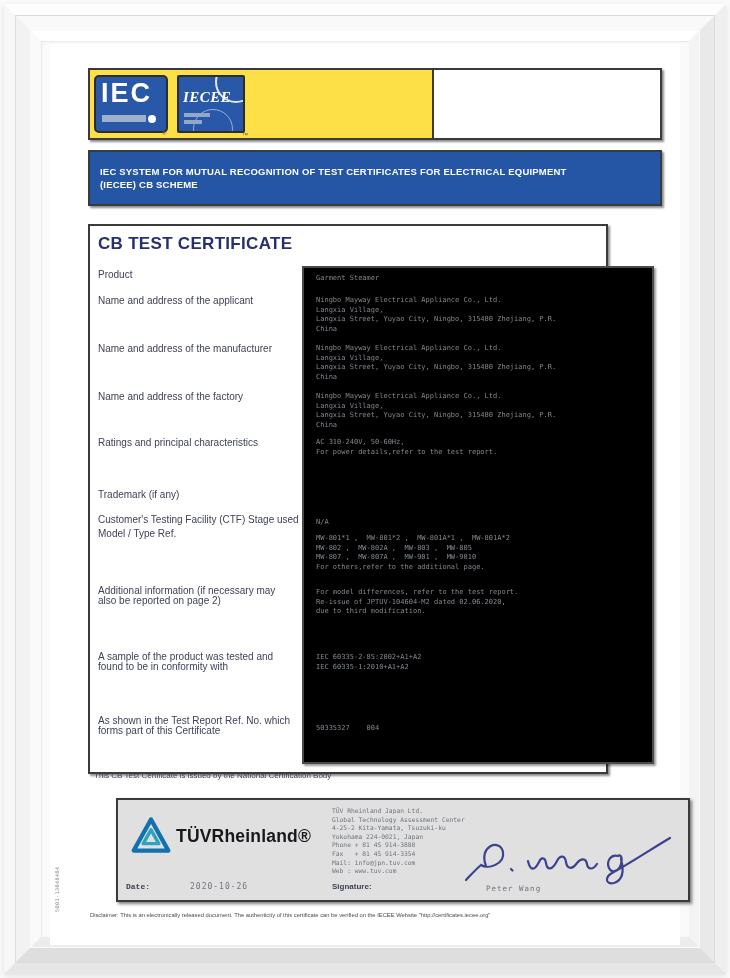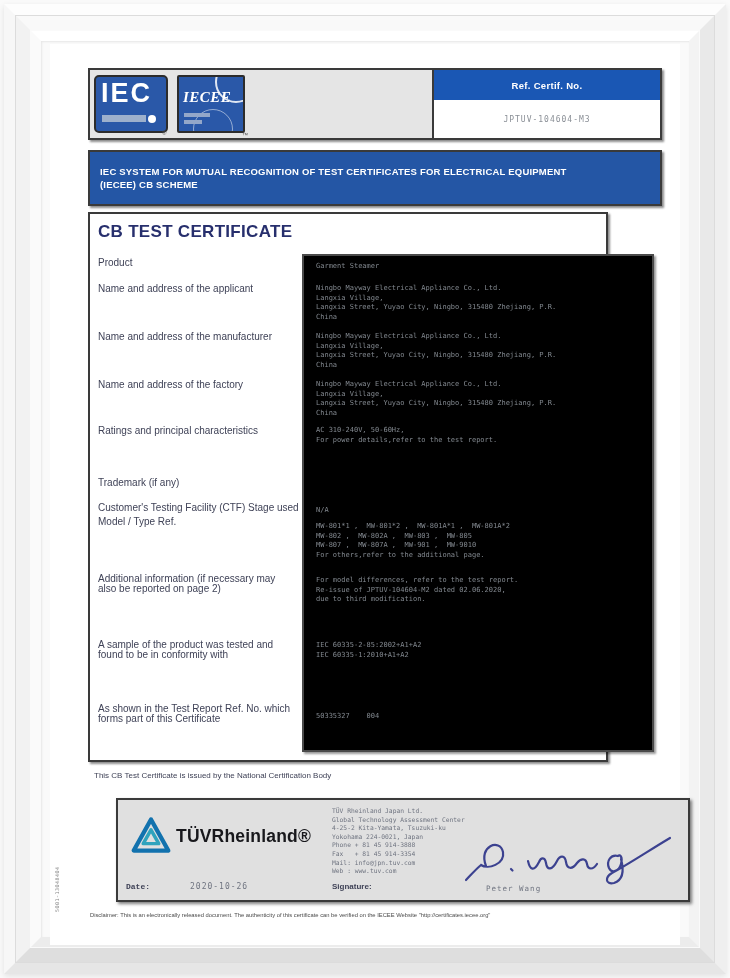--- a/index.html
+++ b/index.html
@@ -10,21 +10,21 @@
   .frame-a { position:absolute; inset:4px; border:12px solid; border-color:#fdfdfd #efefef #e6e6e6 #f7f7f7; background:transparent; box-shadow:0 2px 6px rgba(0,0,0,.10); }
   .frame-b { position:absolute; inset:16px; border:14px solid; border-color:#f9f9f9 #e9e9e9 #dedede #f2f2f2; outline:1px solid #dcdcdc; }
   .frame-c { position:absolute; inset:31px; border:10px solid; border-color:#ffffff #f3f3f3 #ececec #fafafa; box-shadow:inset 1px 1px 2px rgba(0,0,0,.08); }
 
   .page { position:absolute; left:50px; top:44px; width:630px; height:901px; background:#ffffff; }
 
   .box { border:2px solid #3a3a3a; box-shadow:1.5px 1.5px 2px rgba(0,0,0,.45); background:#fff; }
 
   
   .header-table { position:absolute; left:38px; top:24px; width:574px; height:72px; display:flex; }
-  .header-left { width:344px; border-right:2px solid #3a3a3a; display:flex; align-items:center; padding:4px 0 4px 4px; position:relative; background:#e5e5e5; }
+  .header-left { width:344px; border-right:2px solid #3a3a3a; display:flex; align-items:center; padding:4px 0 4px 4px; position:relative; background:#fde047; }
   .header-right { flex:1; display:flex; flex-direction:column; background:#fff; }
   .ref-bar { height:30px; background:#1a57b4; color:#fff; font-size:9.5px; font-weight:bold; display:flex; align-items:center; justify-content:center; letter-spacing:.3px; }
   .ref-num { flex:1; display:flex; align-items:center; justify-content:center; font-family:"DejaVu Sans Mono", monospace; font-size:8px; color:#8a8f96; letter-spacing:1px; }
 
   .logo-iec { width:74px; height:58px; background:#2a58a8; border:2px solid #2c2c2c; border-radius:5px; position:relative; color:#fff; overflow:hidden; }
   .logo-iec .txt { position:absolute; left:5px; top:1px; font-size:27px; font-weight:bold; letter-spacing:2px; font-family:"Liberation Sans", sans-serif; }
   .logo-iec .bar { position:absolute; left:6px; bottom:9px; width:44px; height:7px; background:#9db0cc; }
   .logo-iec .dot { position:absolute; left:52px; bottom:8px; width:8px; height:8px; background:#fff; border-radius:50%; }
   .logo-iecee { width:68px; height:58px; background:#2a58a8; border:2px solid #2c2c2c; border-radius:2px; margin-left:9px; position:relative; color:#fff; overflow:hidden; }
   .logo-iecee .txt { position:absolute; left:4px; top:12px; font-size:15px; font-weight:bold; font-style:italic; letter-spacing:.5px; font-family:"Liberation Serif", serif; }
@@ -33,21 +33,21 @@
   .logo-iecee .stripe1,.logo-iecee .stripe2 { position:absolute; left:5px; height:4px; background:#93a7c9; }
   .logo-iecee .stripe1 { bottom:14px; width:26px; }
   .logo-iecee .stripe2 { bottom:7px; width:18px; }
   .mark { position:absolute; font-size:6px; color:#555; }
 
   
   .banner { position:absolute; left:38px; top:106px; width:574px; height:56px; background:#2456a5; color:#fff; padding:13px 10px 18px 10px; }
   .banner div { font-size:9.5px; font-weight:bold; letter-spacing:.2px; line-height:13px; }
 
   
-  .main-box { position:absolute; left:38px; top:168px; width:520px; height:550px; }
+  .main-box { position:absolute; left:38px; top:180px; width:520px; height:550px; }
   .cert-title { position:absolute; left:8px; top:8px; font-size:17px; font-weight:bold; color:#272f6d; letter-spacing:.3px; }
   .flabel { position:absolute; left:8px; width:202px; font-size:10px; color:#3f4257; white-space:pre; line-height:10px; }
   .gray-box { position:absolute; left:212px; top:40px; width:352px; height:498px; background:#000000; border:2px solid #4a4a4a; box-shadow:1.5px 1.5px 2px rgba(0,0,0,.4); }
   .fvalue { position:absolute; left:12px; font-family:"DejaVu Sans Mono", monospace; font-size:7px; color:#82888f; white-space:pre; line-height:9.6px; }
 
   .issued-line { position:absolute; left:44px; top:727px; font-size:8px; color:#3f4257; }
 
   
   .footer-box { position:absolute; left:38px; top:754px; width:574px; height:104px; background:#e0e0e0; border:2px solid #3a3a3a; box-shadow:2px 2px 3px rgba(0,0,0,.5);margin-left:28px; }
   .tuv-logo { position:absolute; left:12px; top:16px; }
@@ -81,24 +81,20 @@
         </div>
         <span class="mark" style="left:72px; bottom:2px;">®</span>
         <div class="logo-iecee">
           <div class="swirl"></div>
           <div class="globe"></div>
           <div class="txt">IECEE</div>
           <div class="stripe1"></div>
           <div class="stripe2"></div>
         </div>
         <span class="mark" style="left:152px; bottom:0px;">™</span>
-      </div>
-      <div class="header-right">
-        <div class="ref-bar">Ref. Certif. No.</div>
-        <div class="ref-num">JPTUV-104604-M3</div>
       </div>
     </div>
 
     <div class="banner box" style="background:#2456a5;">
       <div>IEC SYSTEM FOR MUTUAL RECOGNITION OF TEST CERTIFICATES FOR ELECTRICAL EQUIPMENT</div>
       <div>(IECEE) CB SCHEME</div>
     </div>
 
     <div class="main-box box">
       <div class="cert-title">CB TEST CERTIFICATE</div>

